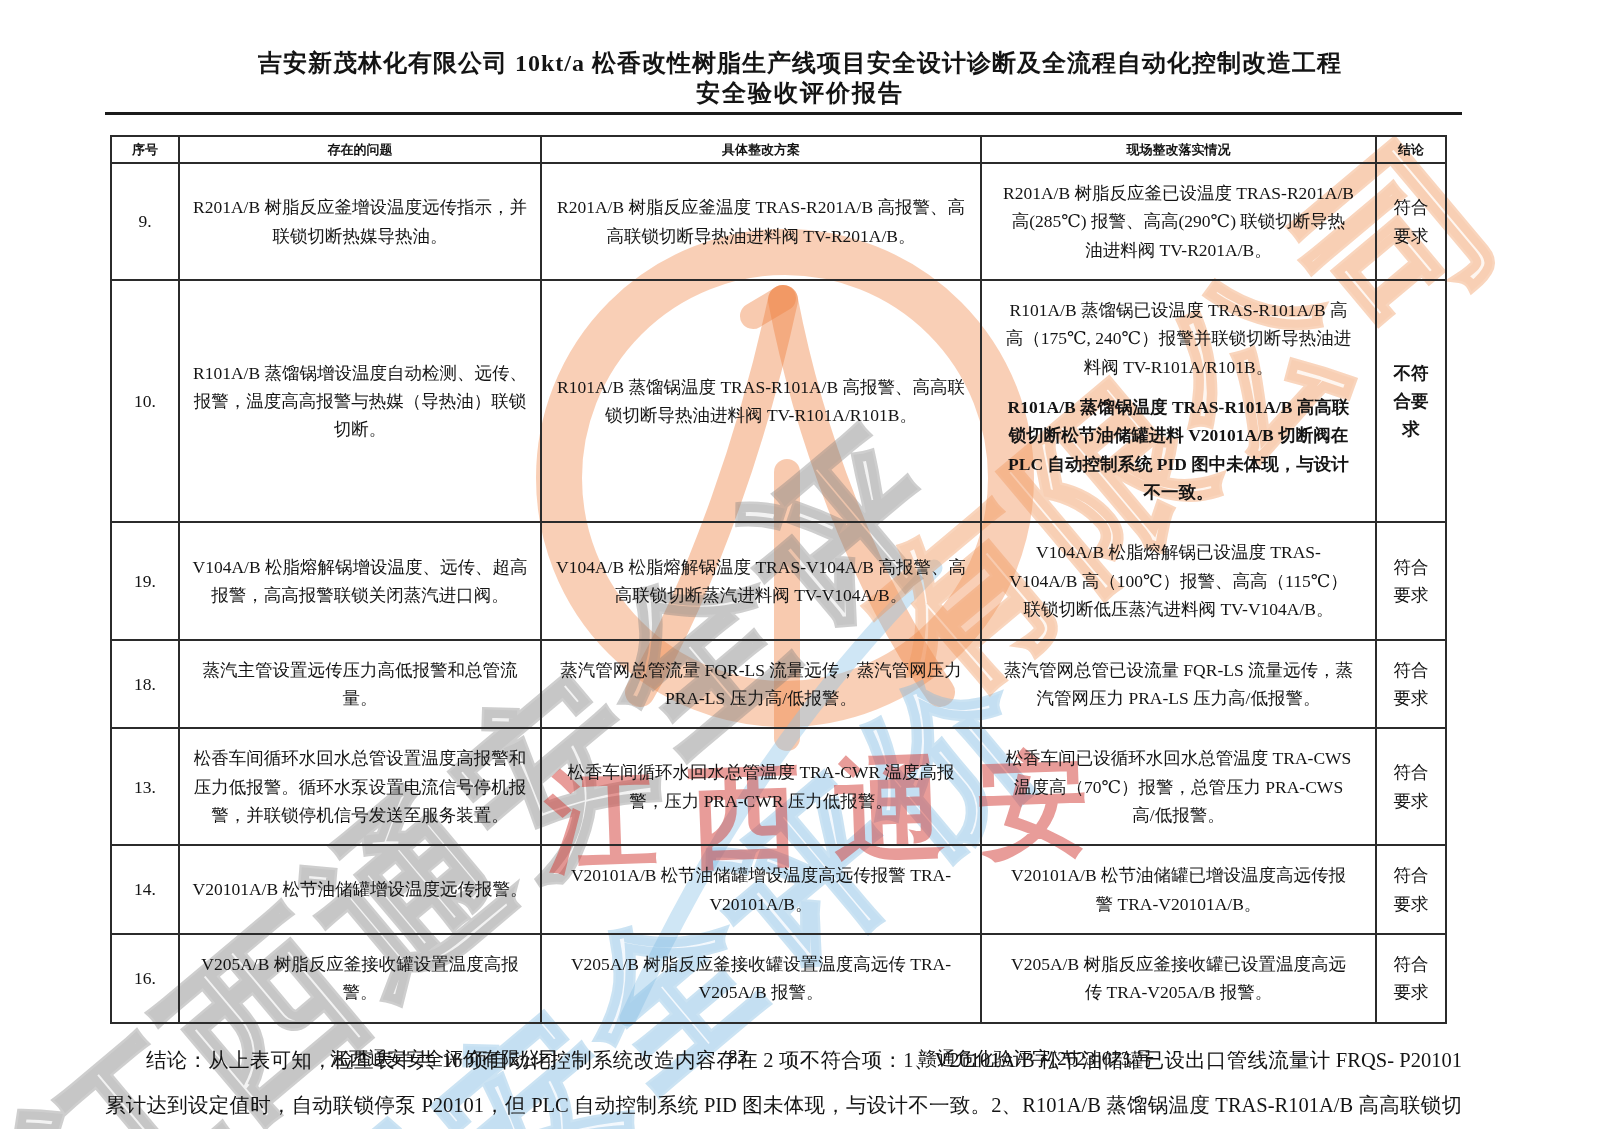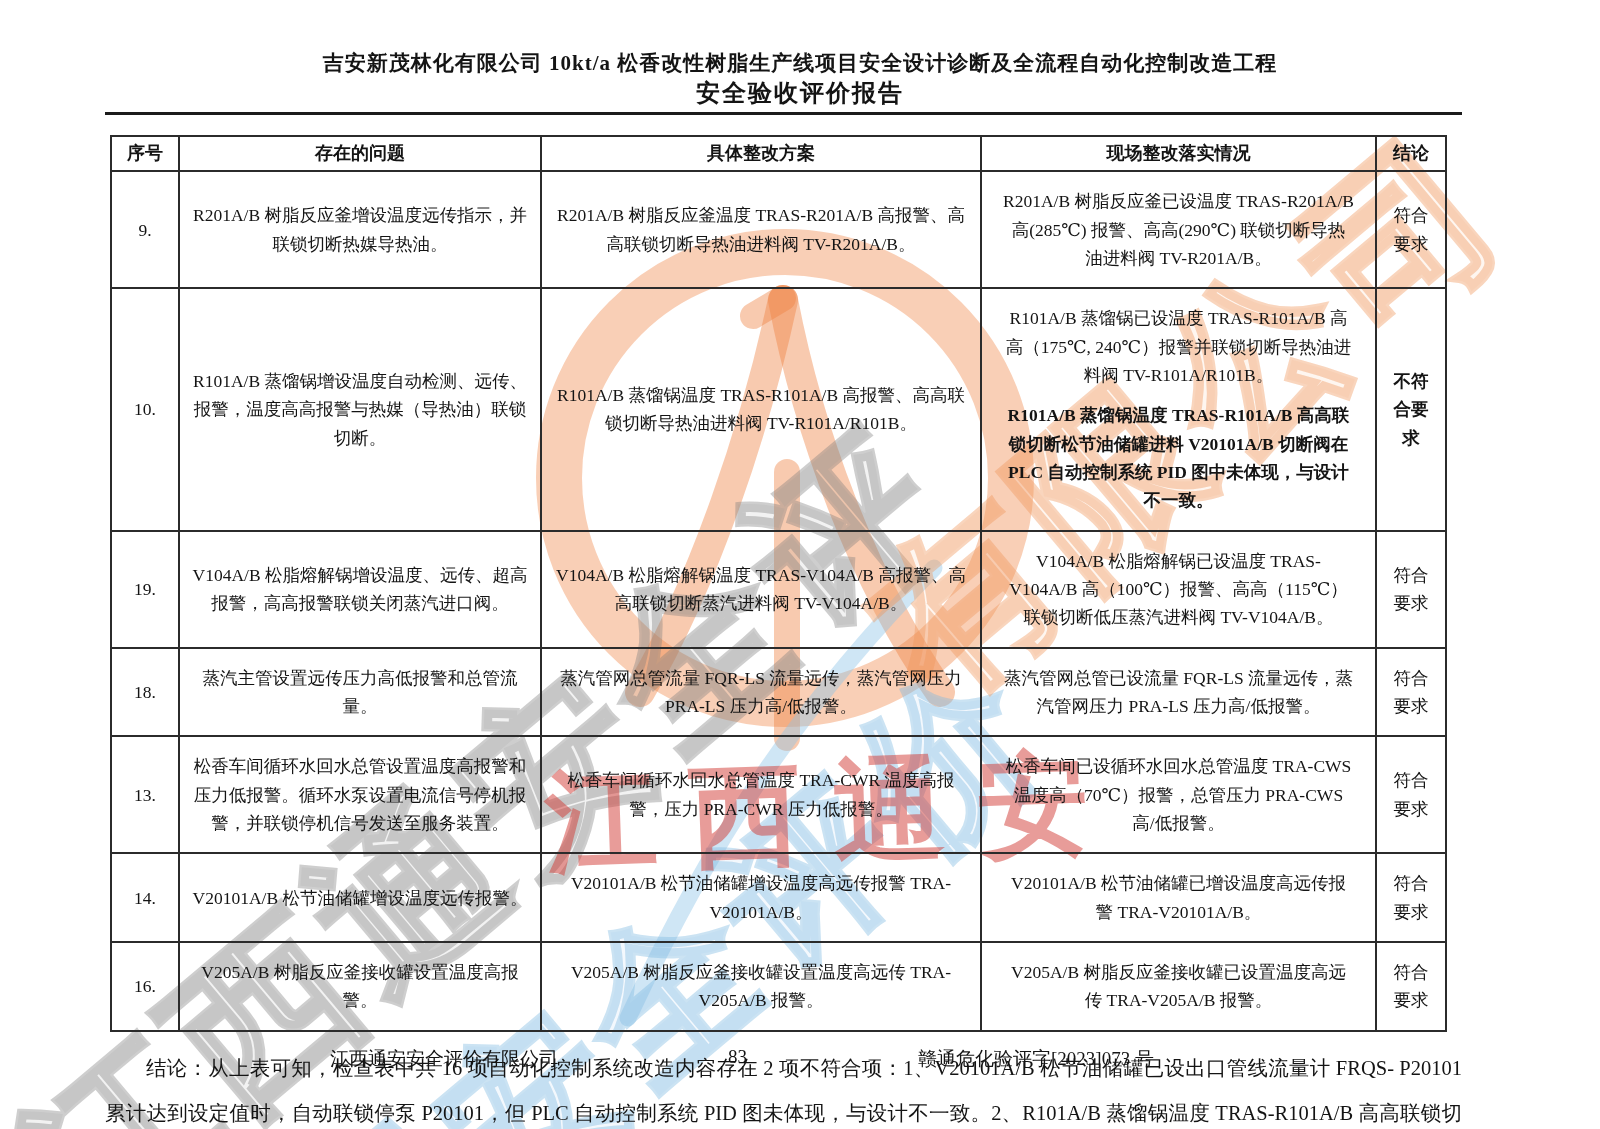--- a/index.html
+++ b/index.html
@@ -17,30 +17,30 @@
            color:rgba(160,200,235,0.12);-webkit-text-stroke:5px rgba(125,185,225,0.40);
            transform:rotate(-40deg);}
   .wm-orange{left:900px;top:540px;font-size:178px;letter-spacing:10px;
            color:rgba(245,180,130,0.12);-webkit-text-stroke:5px rgba(240,150,90,0.40);
            transform:rotate(-40deg);}
   .wm-red{position:absolute;left:545px;top:738px;font-size:112px;font-weight:bold;
           letter-spacing:32px;color:rgba(210,58,52,0.50);transform:rotate(-2deg);white-space:nowrap;}
 
   
   .content{position:relative;z-index:1;}
-  .doc-title{margin:48px 40px 0 40px;text-align:center;font-size:21px;font-weight:bold;
+  .doc-title{margin:48px 40px 0 40px;text-align:center;font-size:24px;font-weight:bold;
              letter-spacing:1px;line-height:30px;}
   .doc-subtitle{text-align:center;font-size:24px;font-weight:bold;letter-spacing:2px;line-height:30px;}
   .title-rule{margin:4px 0 0 105px;width:1357px;height:3px;background:#1b1b1b;
               box-shadow:0 4px 0 -2px rgba(40,40,40,0.55);}
 
   table{border-collapse:collapse;table-layout:fixed;margin:20px 0 0 110px;width:1335px;}
   th,td{border:2px solid #2b2b2b;text-align:center;vertical-align:middle;
         font-size:17.5px;line-height:1.62;padding:3px 9px;word-break:break-word;}
-  th{font-size:18px;font-weight:bold;padding:2px 0;}
+  th{font-size:13px;font-weight:bold;padding:2px 0;}
   td p{margin:12px;}
   .c-no{padding:3px 2px;}
   .c-concl{padding:3px 14px;}
   .bold{font-weight:bold;}
 
   .conclusion{margin:14px 0 0 0;padding:0 140px 0 105px;width:1357px;box-sizing:content-box;
               font-size:20.5px;line-height:45px;text-indent:2em;text-align:justify;}
 
   .footer{position:absolute;left:0;top:998px;width:1600px;height:32px;font-size:19px;}
   .f-company{position:absolute;left:330px;}

